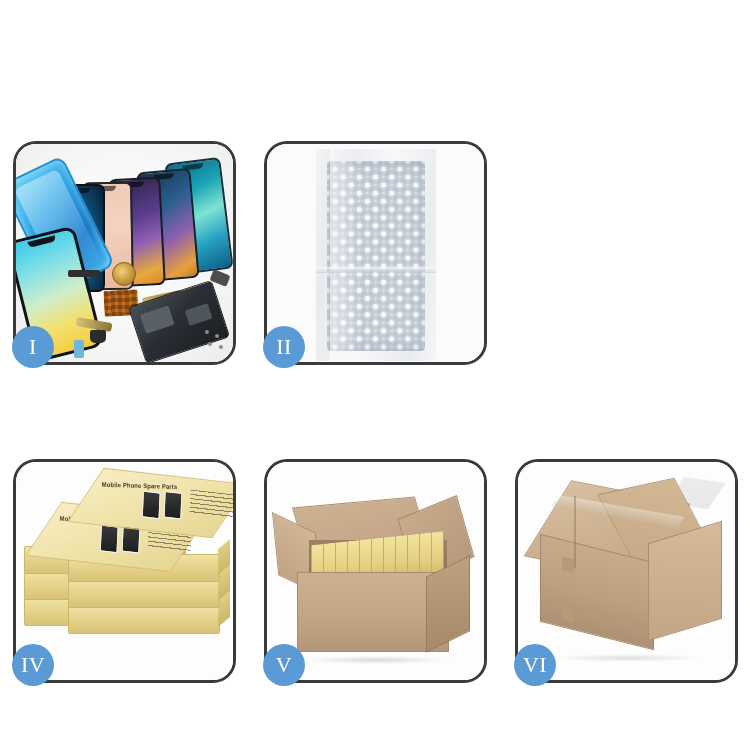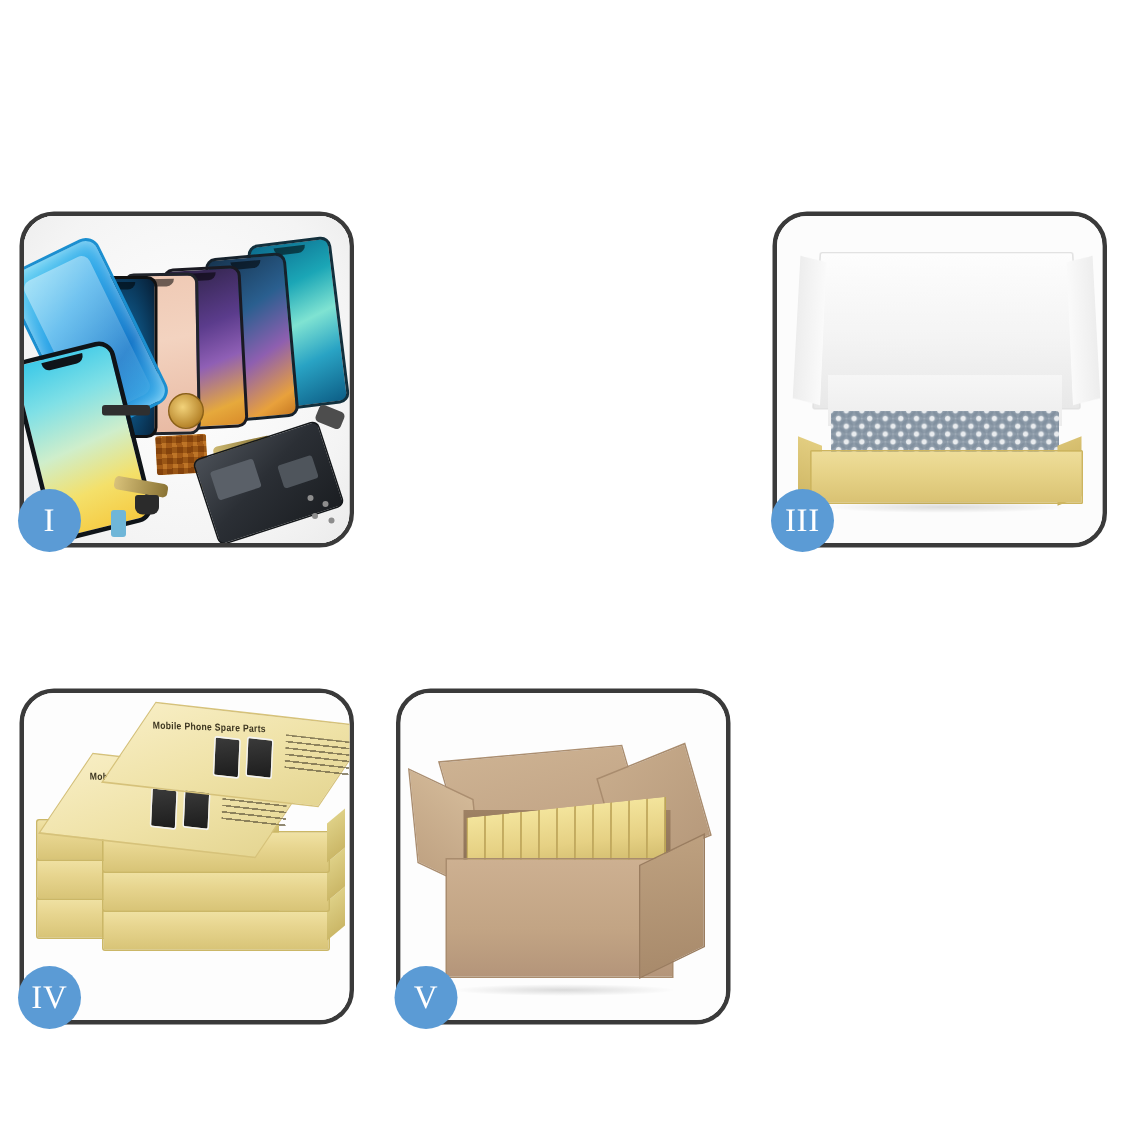--- a/index.html
+++ b/index.html
@@ -326,35 +326,33 @@
             <i style="left:2px;top:2px;"></i>
               <i style="left:12px;top:6px;"></i>
             <i style="left:5px;top:14px;"></i>
               <i style="left:16px;top:17px;"></i>
           </div>
         </div>
       </div>
       <div class="badge">I</div>
     </div>
 
-
-    <div class="card c3">
+    <div class="card c2">
       <div class="inner">
-        <div class="scene3">
-          <div class="m-lid"></div>
-          <div class="m-back"></div>
-          <div class="m-fill"></div>
-          <div class="m-left"></div>
-          <div class="m-right"></div>
-          <div class="m-front"></div>
-          <div class="m-shadow"></div>
+        <div class="scene2">
+          <div class="bw-sheet">
+            <div class="bw-inner"></div>
+            <div class="bw-gloss"></div>
+            <div class="bw-seam"></div>
+          </div>
         </div>
       </div>
-      <div class="badge">III</div>
+      <div class="badge">II</div>
     </div>
+
 
     <div class="card c4">
       <div class="inner">
         <div class="scene4">
           <div class="stack">
             <div class="kb s1">
                 <span class="side"></span>
               </div>
             <div class="kb s2">
                 <span class="side"></span>
@@ -413,15 +411,32 @@
           </div>
           <div class="oc-frontflap"></div>
           <div class="oc-body"></div>
           <div class="oc-side"></div>
           <div class="oc-shadow"></div>
         </div>
       </div>
       <div class="badge">V</div>
     </div>
 
+    <div class="card c6">
+      <div class="inner">
+        <div class="scene6">
+          <div class="sc-wing"></div>
+          <div class="sc-top"></div>
+          <div class="sc-top2"></div>
+          <div class="sc-tape"></div>
+          <div class="sc-front"></div>
+          <div class="sc-right"></div>
+          <div class="sc-seam"></div>
+          <div class="sc-tab1"></div>
+          <div class="sc-tab2"></div>
+          <div class="sc-shadow"></div>
+        </div>
+      </div>
+      <div class="badge">VI</div>
+    </div>
 
   </div>
 </div>
 
 </body></html>

